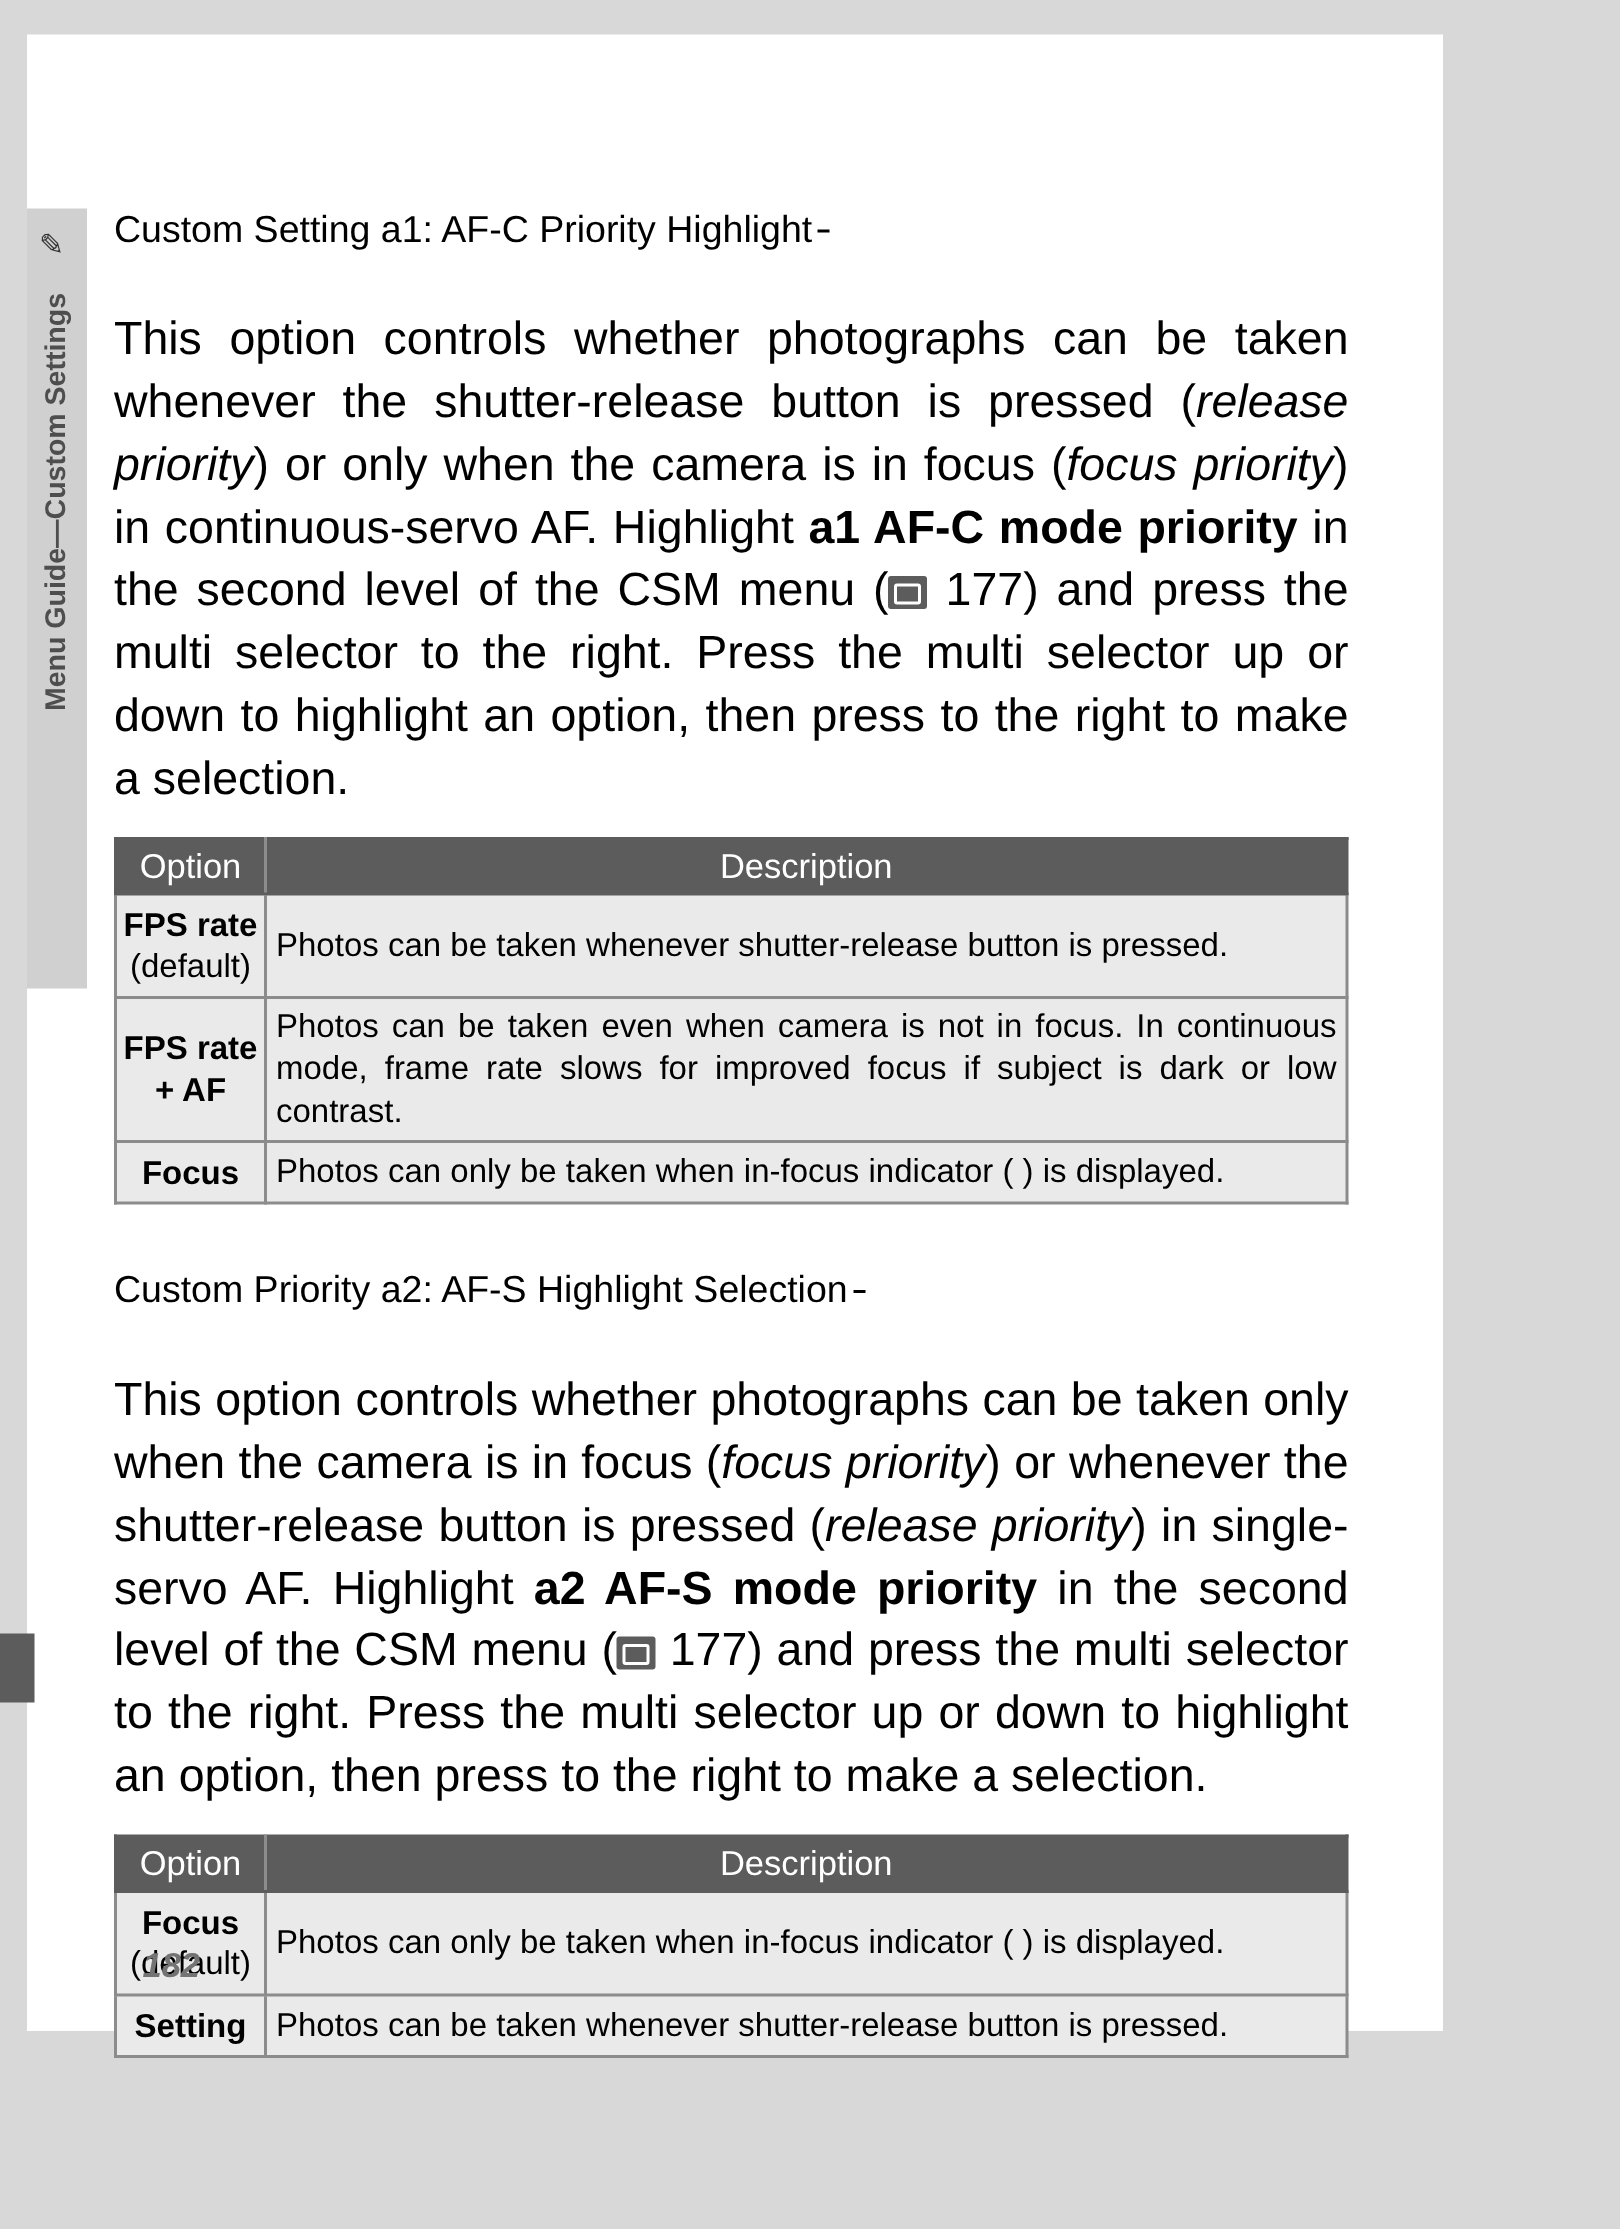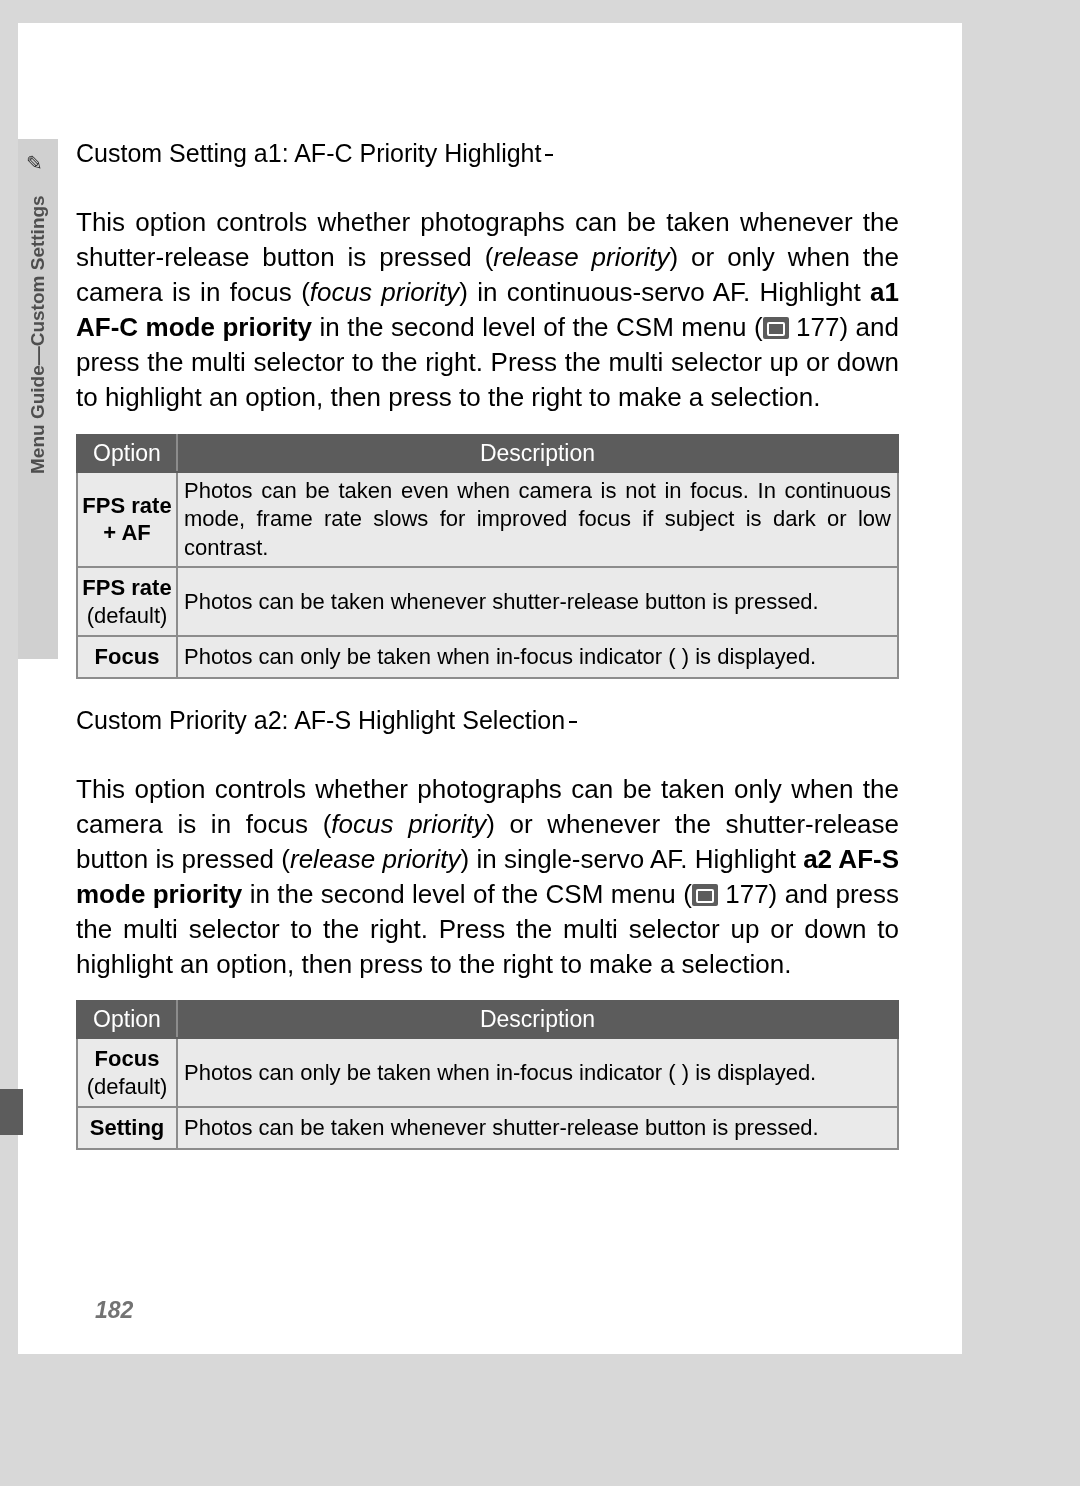--- a/index.html
+++ b/index.html
@@ -32,21 +32,21 @@
   .section-title .normal { font-weight: 400; }
   .section-title .rule {
     display: inline-block;
     width: 8px;
     height: 2px;
     background: #000;
     vertical-align: middle;
     margin-left: 4px;
   }
   .para {
-    font-size: 26px;
+    font-size: 31px;
     line-height: 1.35;
     text-align: justify;
     margin-bottom: 18px;
     margin-top: 37px;
     -webkit-text-size-adjust: none;
   }
   .para .i { font-style: italic; }
   .para .b { font-weight: 700; }
   .para .icon-box {
     display: inline-block;
@@ -62,21 +62,21 @@
     position: absolute;
     left: 4px; top: 5px;
     width: 14px; height: 10px;
     border: 2px solid #fff;
     border-radius: 2px;
   }
   table.opt {
     width: 100%;
     border-collapse: collapse;
     font-size: 22px;
-    margin-bottom: 26px;
+    margin-bottom: 42px;
     padding-left: 12px;
   }
   table.opt th {
     background: #5c5c5c;
     color: #fff;
     font-weight: 400;
     padding: 4px 6px;
     border: 2px solid #5c5c5c;
     text-align: center;
     font-size: 23px;
@@ -172,26 +172,26 @@
 
     <table class="opt">
       <thead>
         <tr>
           <th class="opt-col">Option</th>
           <th>Description</th>
         </tr>
       </thead>
       <tbody>
           <tr>
+            <td class="opt-cell"><span class="b">FPS rate</span><br>(default)</td>
+            <td class="desc-cell">Photos can be taken whenever shutter-release button is pressed.</td>
+          </tr>
+          <tr>
             <td class="opt-cell"><span class="b">FPS rate + AF</span></td>
             <td class="desc-cell">Photos can be taken even when camera is not in focus.  In continuous mode, frame rate slows for improved focus if subject is dark or low contrast.</td>
-          </tr>
-          <tr>
-            <td class="opt-cell"><span class="b">FPS rate</span><br>(default)</td>
-            <td class="desc-cell">Photos can be taken whenever shutter-release button is pressed.</td>
           </tr>
           <tr>
             <td class="opt-cell"><span class="b">Focus</span></td>
             <td class="desc-cell">Photos can only be taken when in-focus indicator (   ) is displayed.</td>
           </tr>
         </tbody>
     </table>
 
     <div class="section-title">
       <span class="bold">Custom Priority a2:</span><span class="normal"> AF-S Highlight Selection</span><span class="rule"></span>

